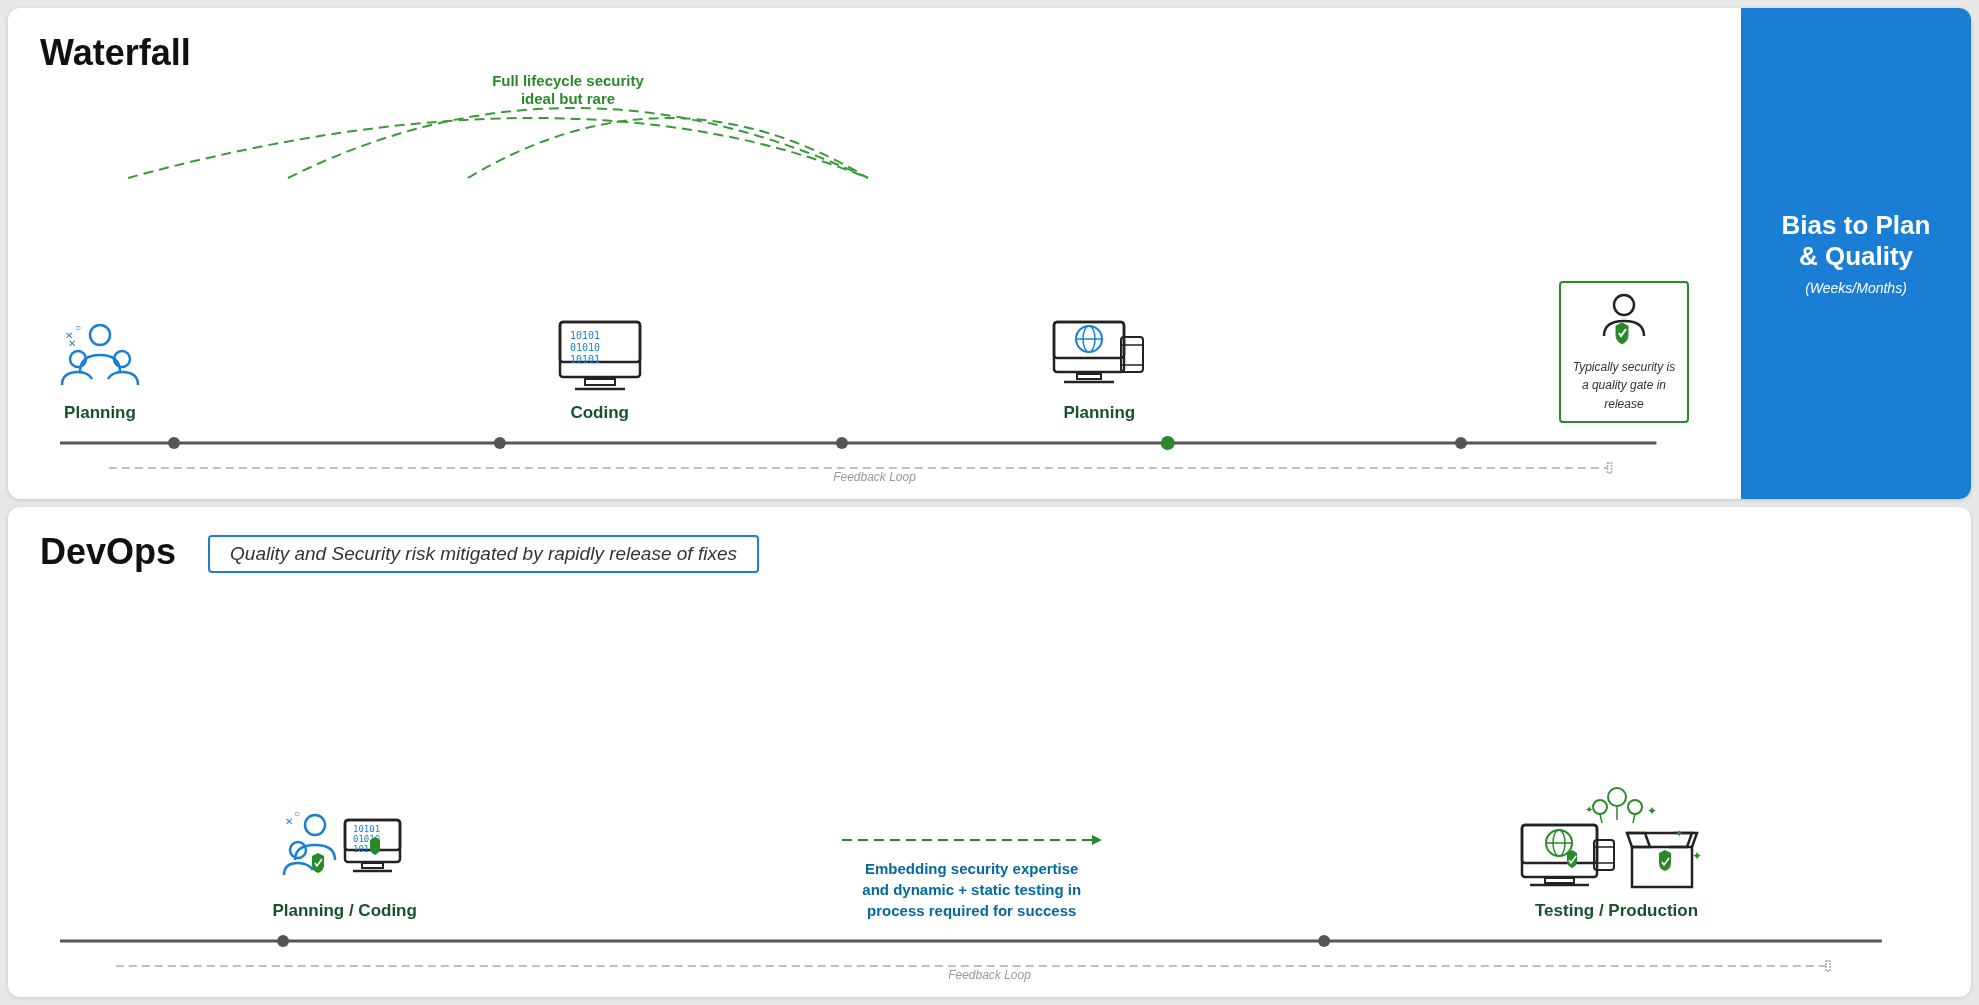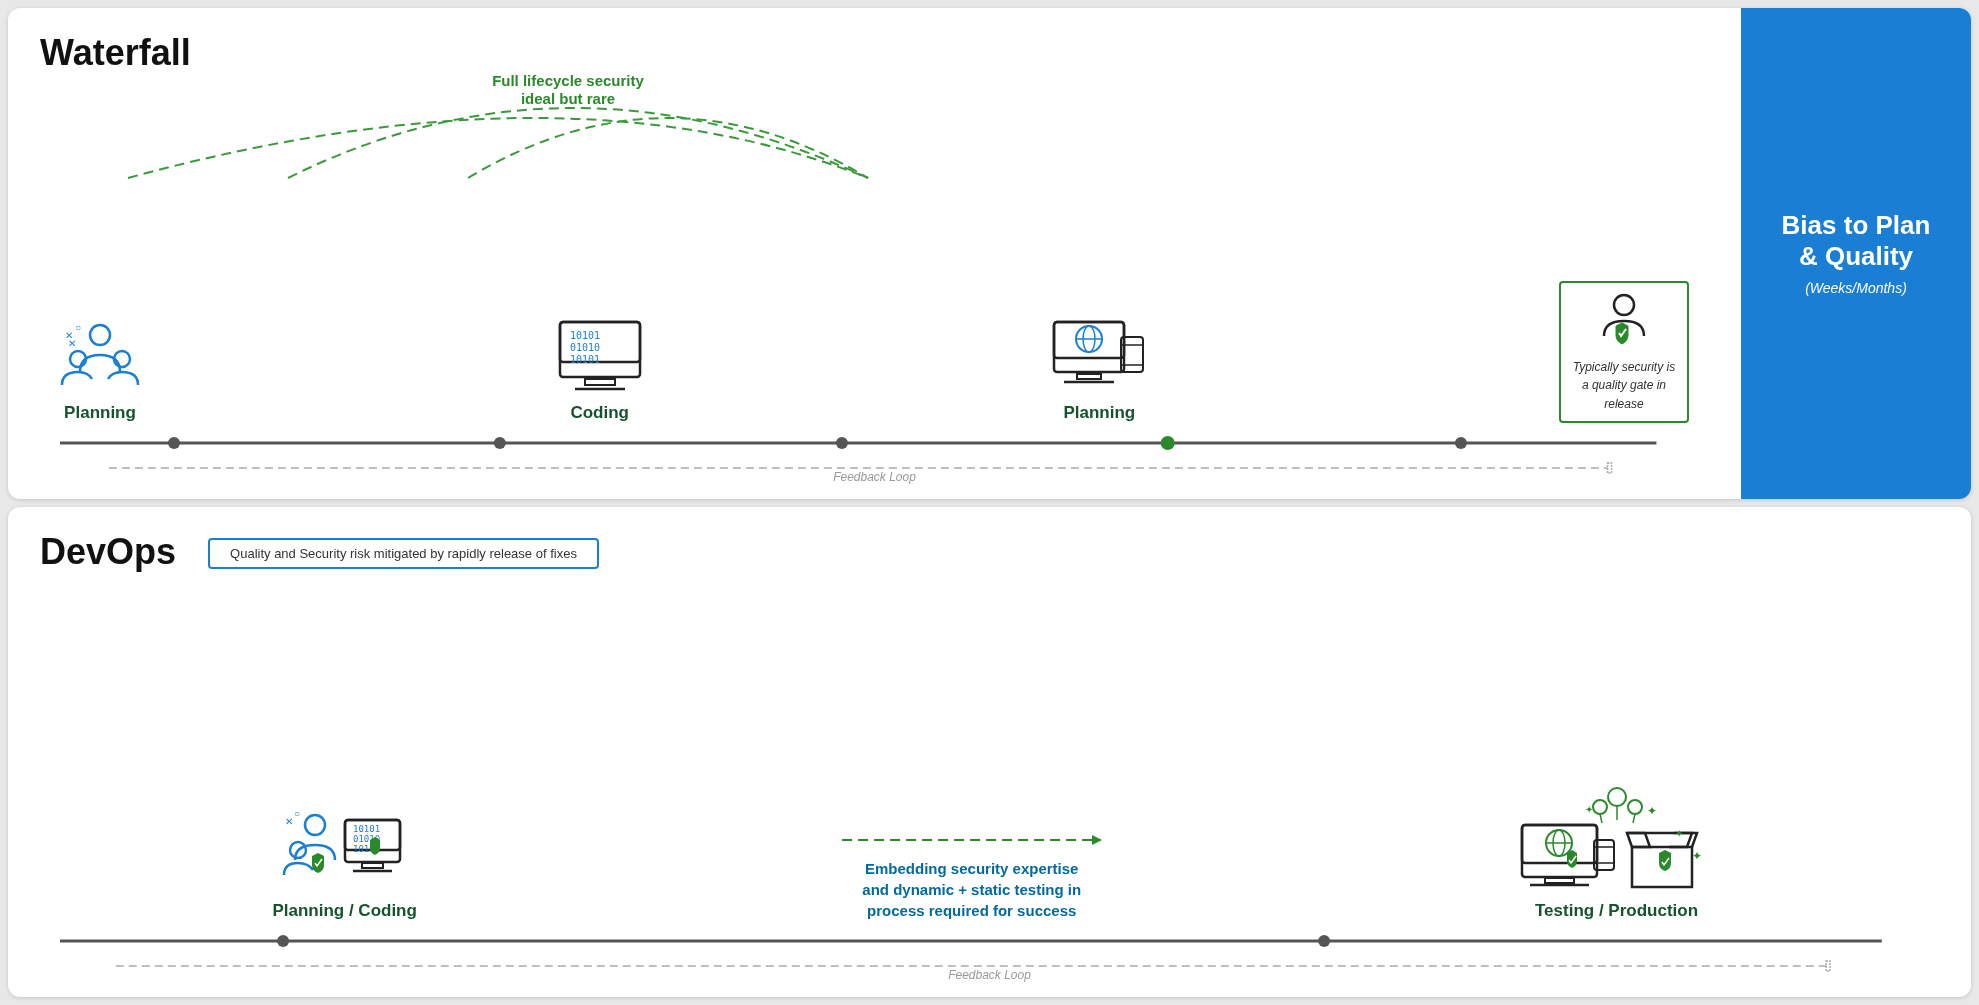--- a/index.html
+++ b/index.html
@@ -62,21 +62,22 @@
       font-weight: 900;
       color: #111;
       margin-bottom: 8px;
     }
 
     .devops-banner {
       border: 2px solid #1a7fd4;
       border-radius: 4px;
       padding: 6px 20px;
       color: #333;
-      font-size: 13px;
+      font-size: 19px;
+      font-style: italic;
       display: inline-block;
       margin-left: 16px;
       margin-bottom: 4px;
     }
 
     .stage {
       display: flex;
       flex-direction: column;
       align-items: center;
       gap: 6px;

